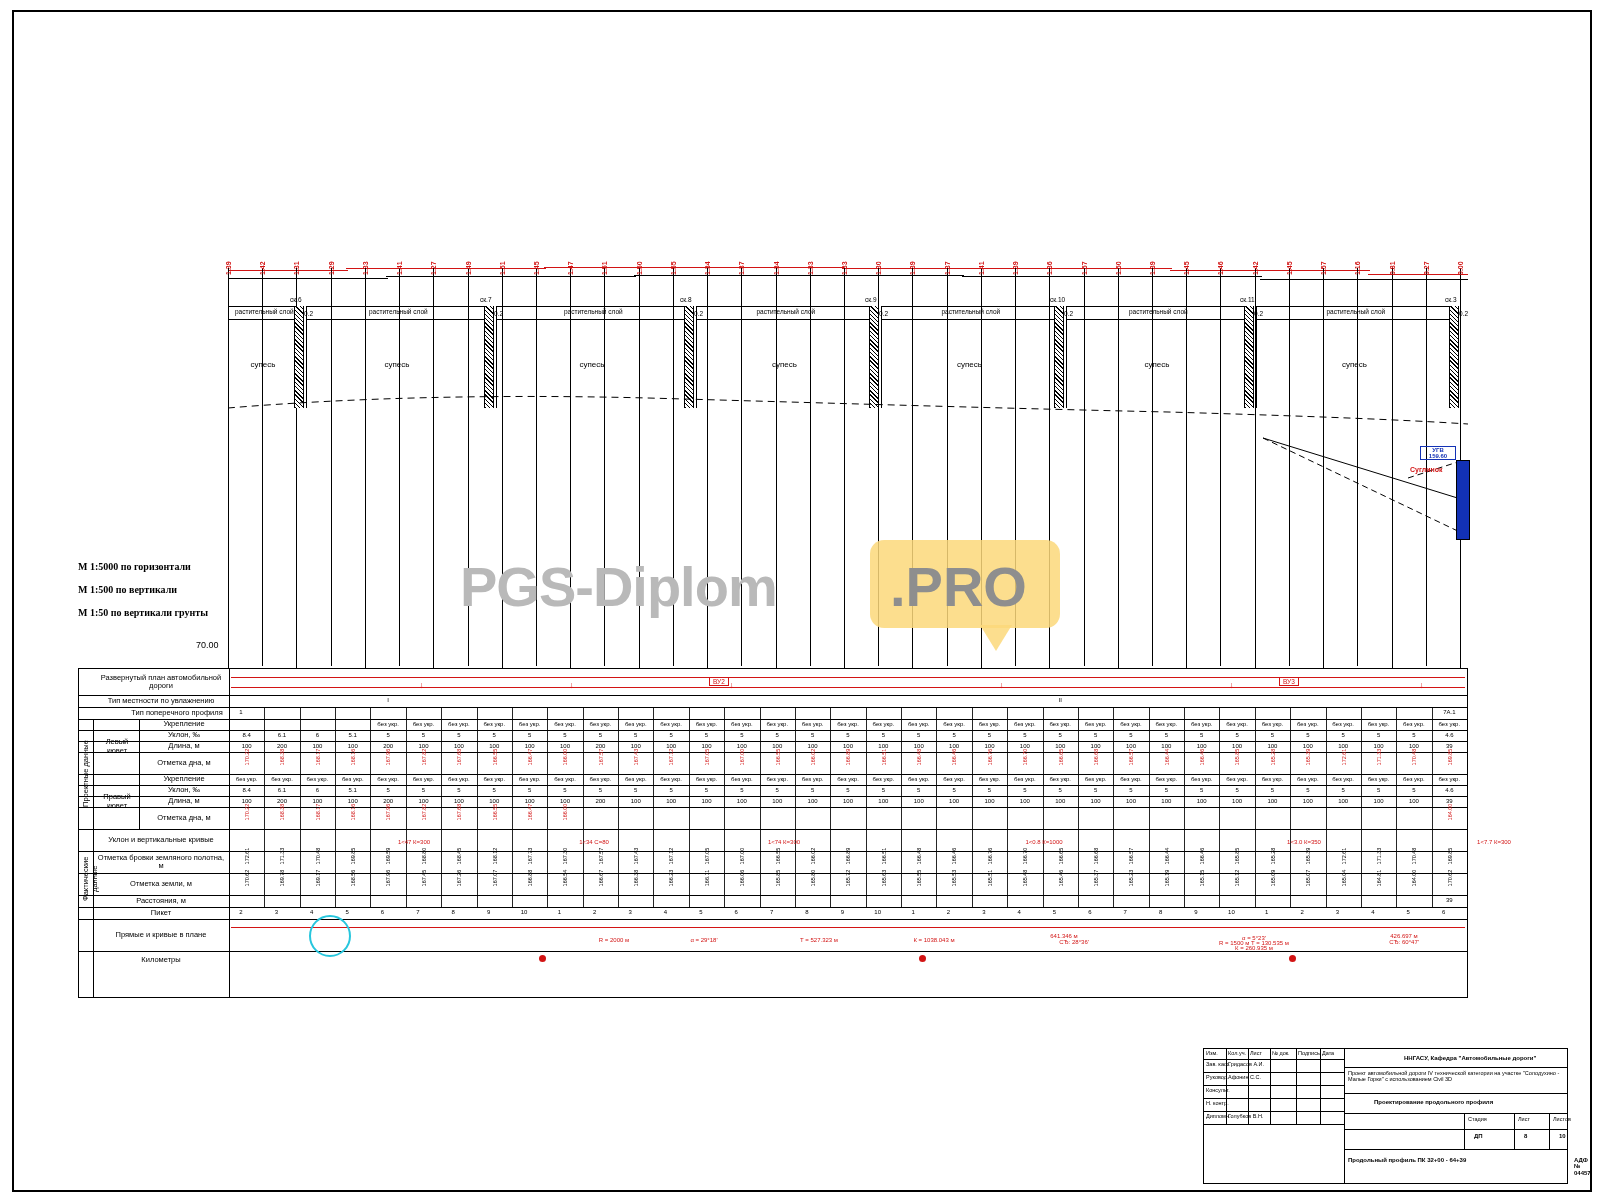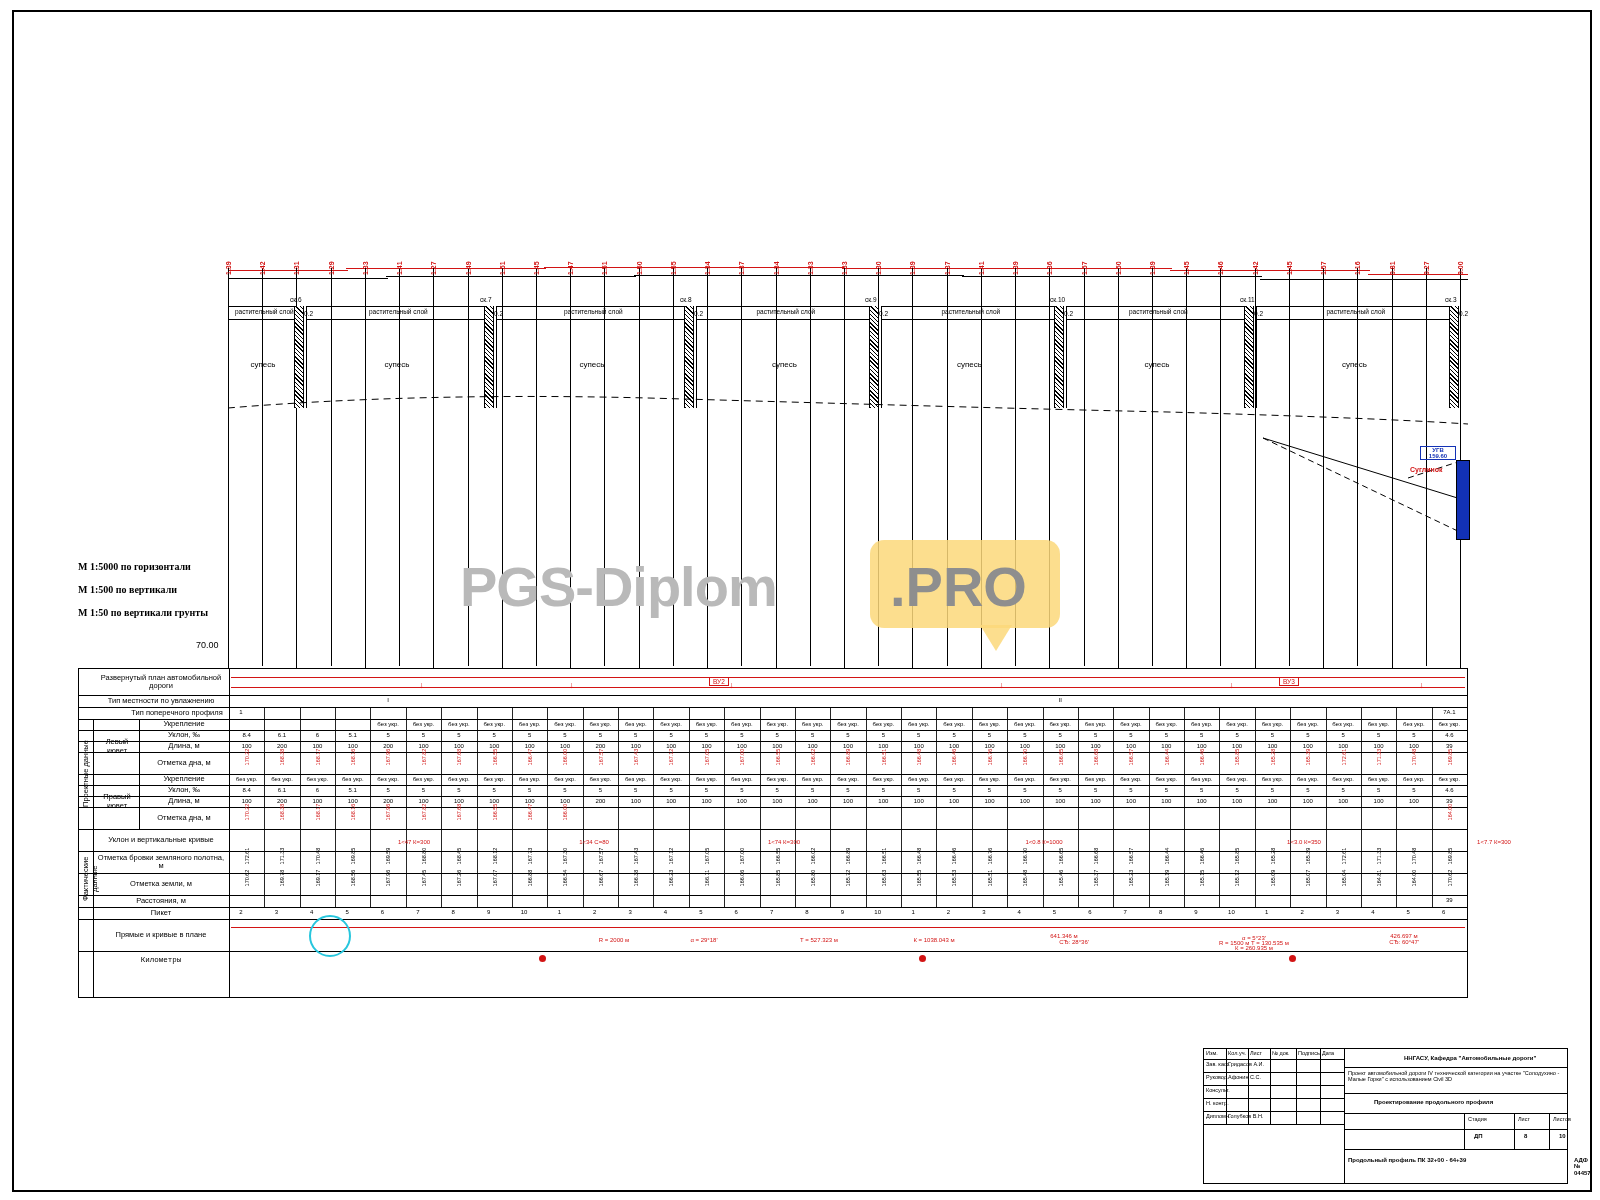--- a/index.html
+++ b/index.html
@@ -289,21 +289,21 @@
     <div class="rlabel" style="left: 16px; width: 132px; top: 182px; height: 22px;">Отметка бровки земляного полотна, м</div>
     <div class="grow" style="top: 204px; height: 22px;"></div>
     <div class="rlabel" style="left: 16px; width: 132px; top: 204px; height: 22px;">Отметка земли, м</div>
     <div class="grow" style="top: 226px; height: 12px;"></div>
     <div class="rlabel" style="left: 16px; width: 132px; top: 226px; height: 12px;">Расстояния, м</div>
     <div class="grow" style="top: 238px; height: 12px;"></div>
     <div class="rlabel" style="left: 16px; width: 132px; top: 238px; height: 12px;">Пикет</div>
     <div class="grow" style="top: 250px; height: 32px;"></div>
     <div class="rlabel" style="left: 16px; width: 132px; top: 250px; height: 32px;">Прямые и кривые в плане</div>
     <div class="grow" style="top: 282px; height: 18px;"></div>
-    <div class="rlabel" style="left: 16px; width: 132px; top: 282px; height: 18px; font-family: Liberation Mono, monospace;">Километры</div>
+    <div class="rlabel" style="left: 16px; width: 132px; top: 282px; height: 18px;">Километры</div>
     <div class="vsep" style="left: 150px; top: 38px; height: 200px; opacity: 0.85;"></div>
     <div class="vsep" style="left: 185.371px; top: 38px; height: 200px; opacity: 0.85;"></div>
     <div class="vsep" style="left: 220.743px; top: 38px; height: 200px; opacity: 0.85;"></div>
     <div class="vsep" style="left: 256.114px; top: 38px; height: 200px; opacity: 0.85;"></div>
     <div class="vsep" style="left: 291.486px; top: 38px; height: 200px; opacity: 0.85;"></div>
     <div class="vsep" style="left: 326.857px; top: 38px; height: 200px; opacity: 0.85;"></div>
     <div class="vsep" style="left: 362.229px; top: 38px; height: 200px; opacity: 0.85;"></div>
     <div class="vsep" style="left: 397.6px; top: 38px; height: 200px; opacity: 0.85;"></div>
     <div class="vsep" style="left: 432.971px; top: 38px; height: 200px; opacity: 0.85;"></div>
     <div class="vsep" style="left: 468.343px; top: 38px; height: 200px; opacity: 0.85;"></div>

